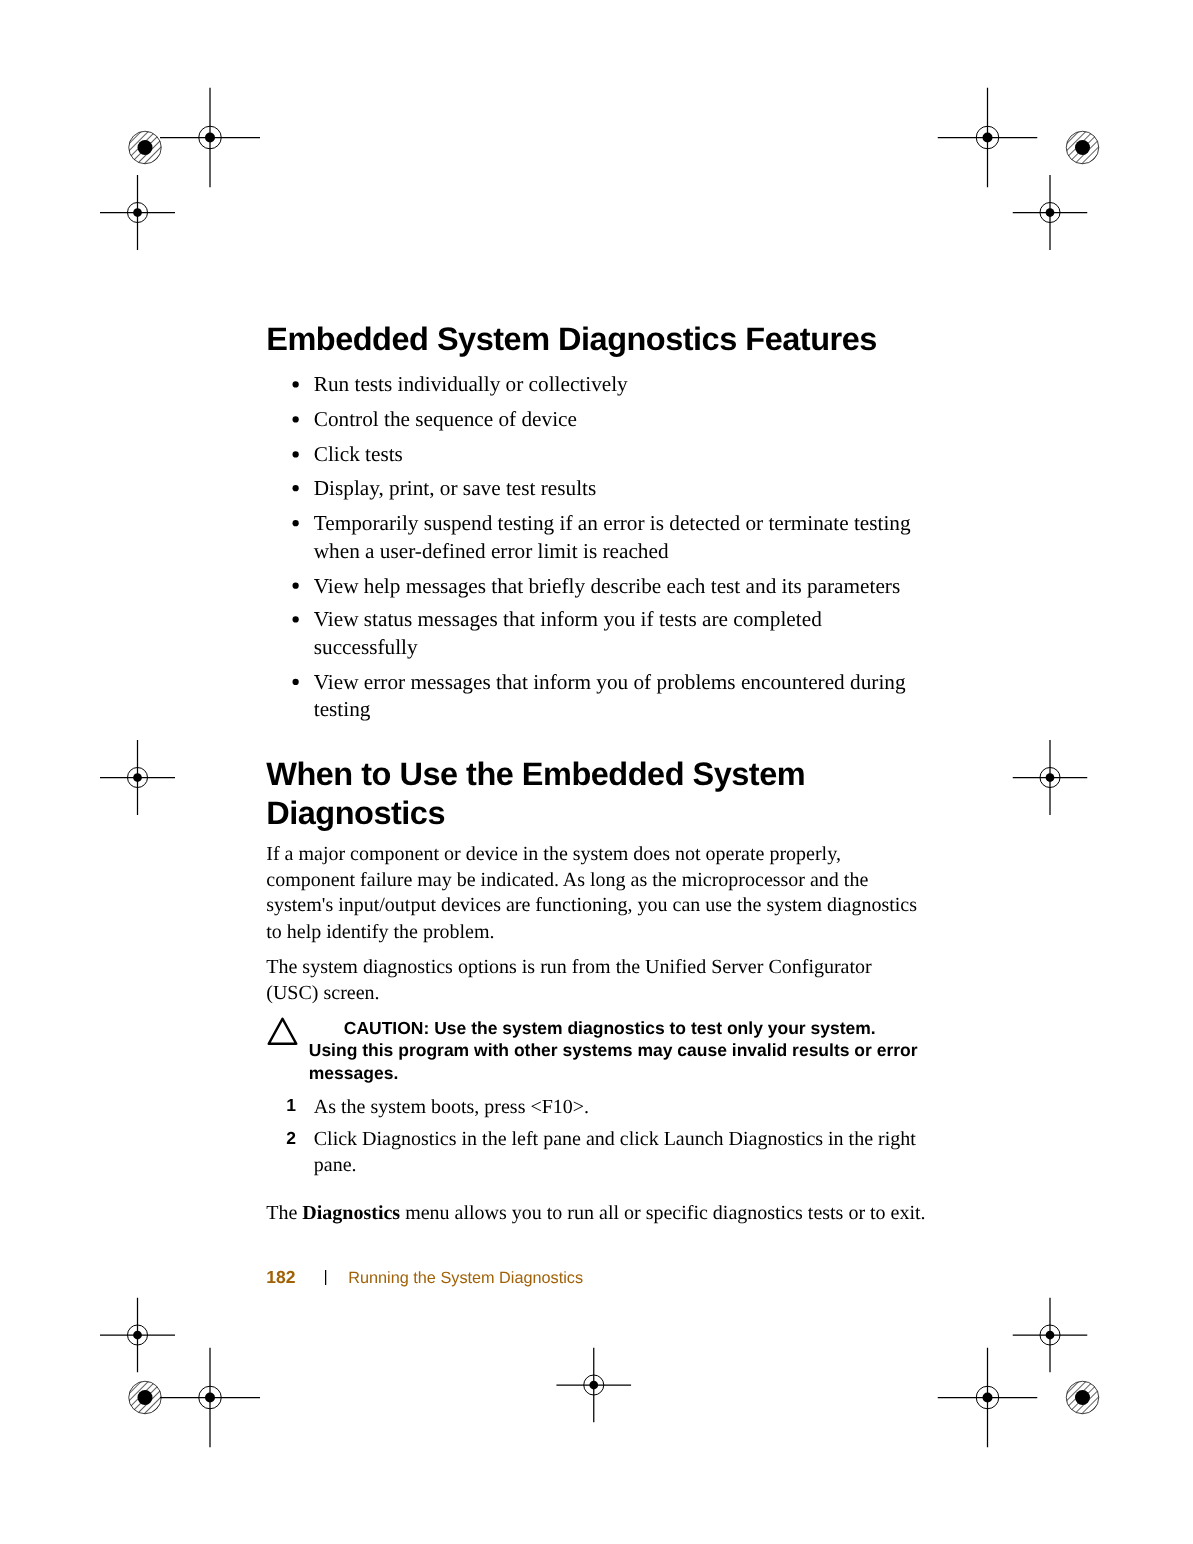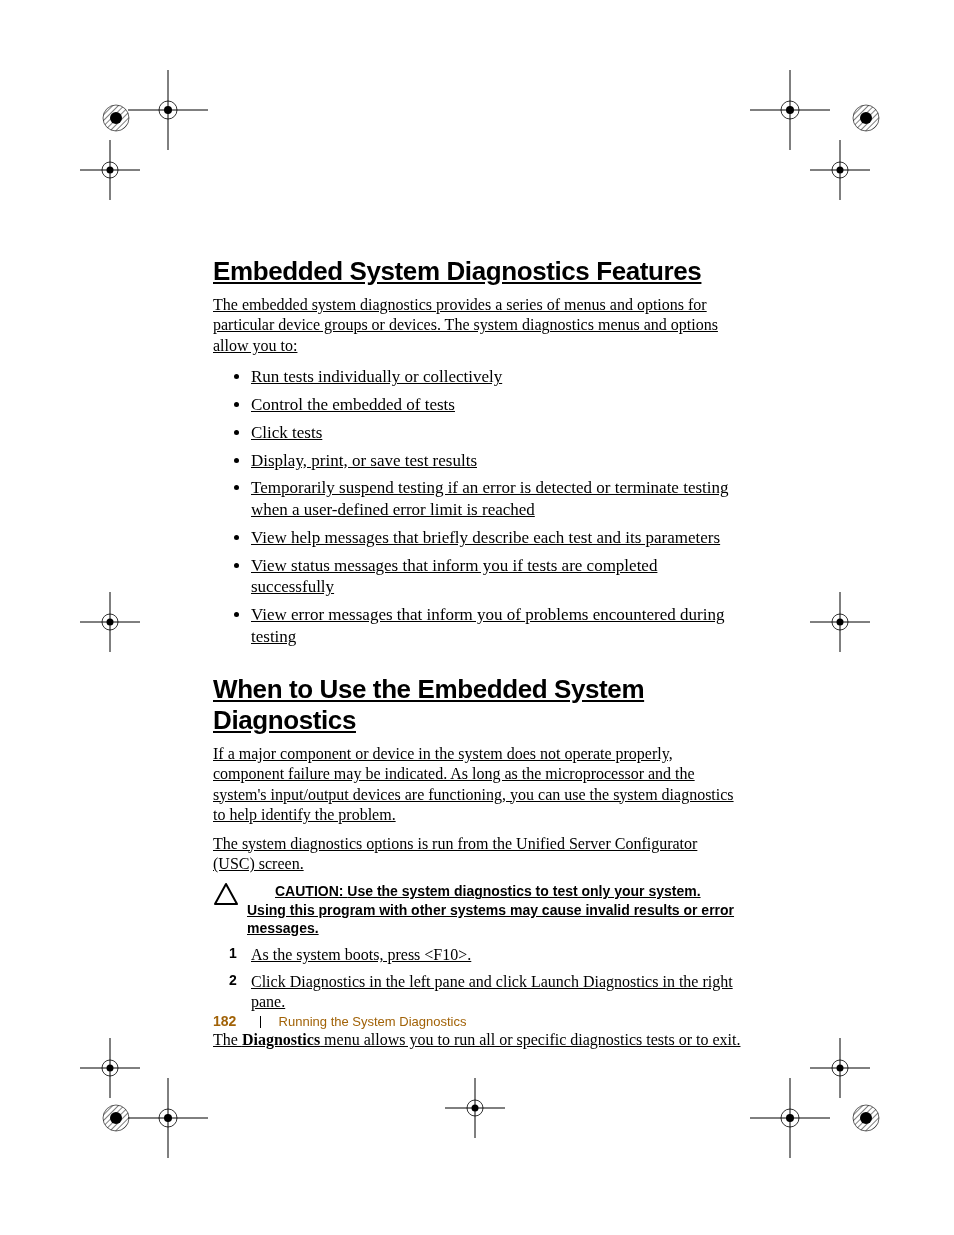--- a/index.html
+++ b/index.html
@@ -15,21 +15,20 @@
     height: 1235px;
     margin: 0 auto;
     background: #fff;
     overflow: hidden;
   }
   .content {
     position: absolute;
     left: 213px;
     top: 256px;
     width: 530px;
-    text-decoration: underline;
   }
   h2.section {
     font-family: "Arial Narrow", Arial, Helvetica, sans-serif;
     font-weight: 700;
     font-stretch: condensed;
     font-size: 26px;
     letter-spacing: -0.4px;
     margin: 0 0 8px 0;
   }
   h2.section.mt {
@@ -233,25 +232,24 @@
     <circle cx="40" cy="40" r="4" class="filled"></circle>
   </svg>
   <svg class="regmark" style="left:838px; top:1090px;">
     <circle cx="28" cy="28" r="13" class="hatched"></circle>
     <circle cx="28" cy="28" r="6" class="filled"></circle>
   </svg>
 
   <div class="content">
 
     <h2 class="section">Embedded System Diagnostics Features</h2>
-    <p class="body">The embedded system diagnostics provides a series of menus and options for particular device groups or devices. The system diagnostics menus and options allow you to:</p>
 
     <ul class="bullets">
       <li>Run tests individually or collectively</li>
-      <li>Control the embedded of tests</li>
+      <li>Control the sequence of device</li>
       <li>Click tests</li>
       <li>Display, print, or save test results</li>
       <li>Temporarily suspend testing if an error is detected or terminate testing when a user-defined error limit is reached</li>
       <li>View help messages that briefly describe each test and its parameters</li>
       <li>View status messages that inform you if tests are completed successfully</li>
       <li>View error messages that inform you of problems encountered during testing</li>
     </ul>
 
     <h2 class="section mt">When to Use the Embedded System Diagnostics</h2>
     <p class="body">If a major component or device in the system does not operate properly, component failure may be indicated. As long as the microprocessor and the system's input/output devices are functioning, you can use the system diagnostics to help identify the problem.</p>

